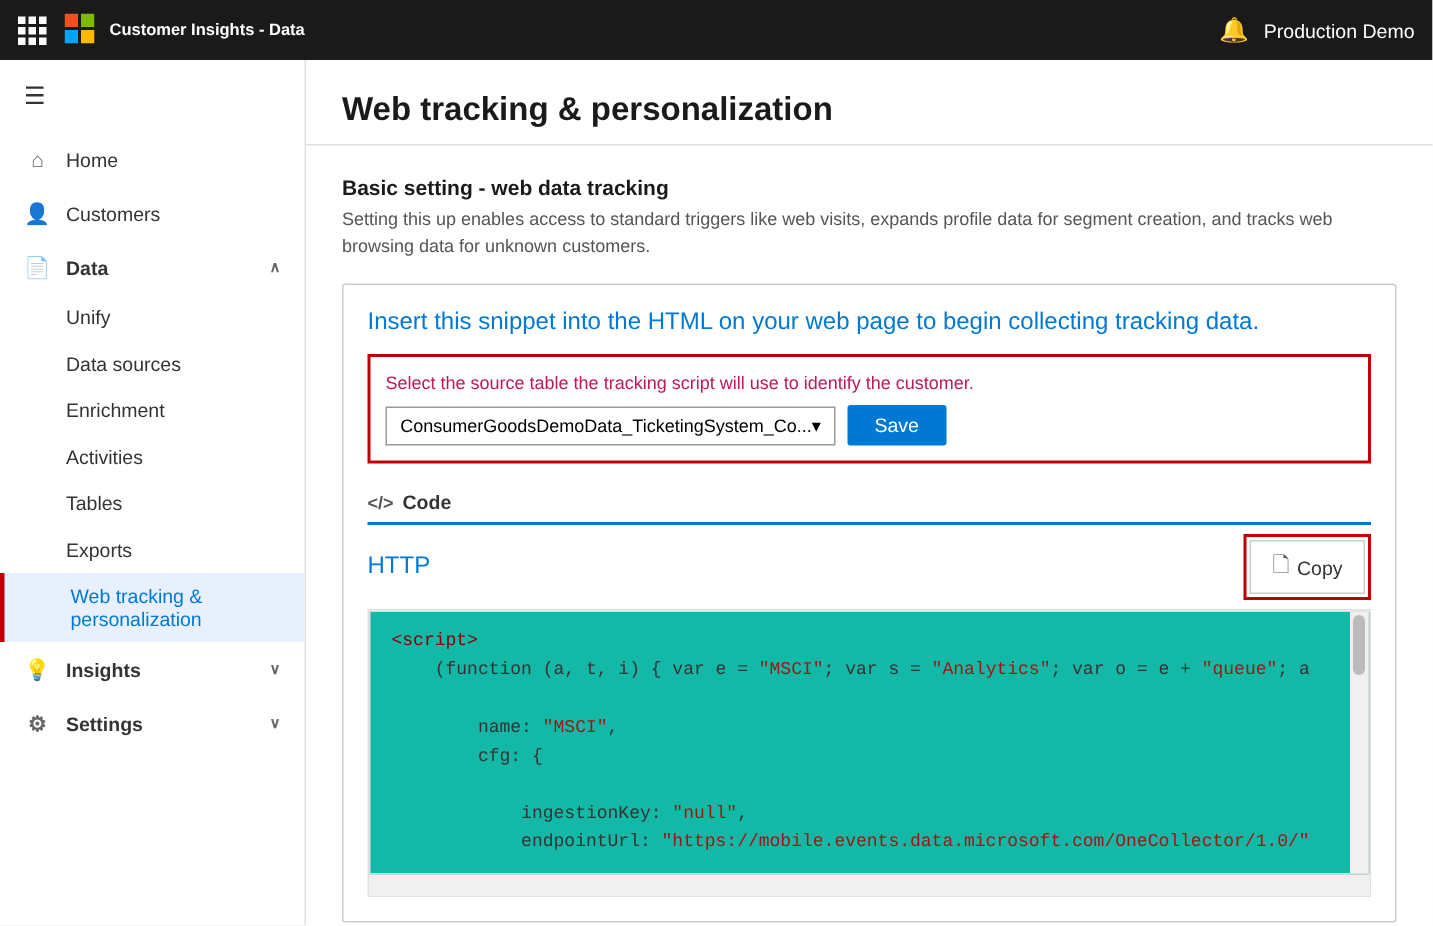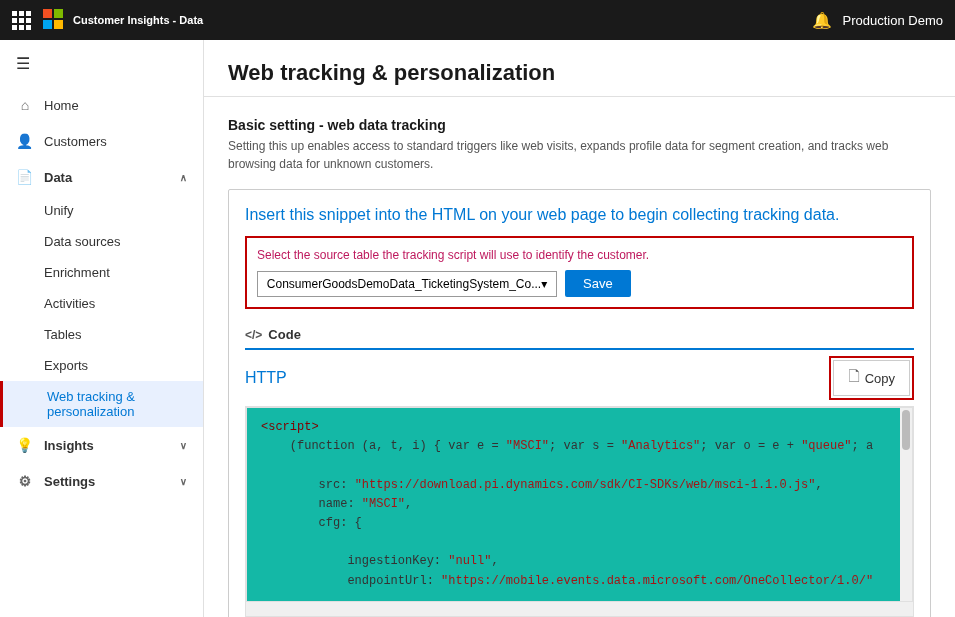--- a/index.html
+++ b/index.html
@@ -359,21 +359,20 @@
                   <span>Copy</span>
                 </button>
               </div>
             </div>
 
             <div style="position:relative; border: 1px solid #e0e0e0;">
               <div class="code-display">
                 <div class="code-line"><span class="code-tag">&lt;script&gt;</span></div>
                 <div class="code-line"><span class="code-text">    (function (a, t, i) { var e = </span><span class="code-string">"MSCI"</span><span class="code-text">; var s = </span><span class="code-string">"Analytics"</span><span class="code-text">; var o = e + </span><span class="code-string">"queue"</span><span class="code-text">; a</span></div>
                 <div class="code-line">&nbsp;</div>
-                <div class="code-line"><span class="code-text">        src: </span><span class="code-string">"https://download.pi.dynamics.com/sdk/CI-SDKs/web/msci-1.1.0.js"</span><span class="code-text">,</span></div>
                 <div class="code-line"><span class="code-text">        name: </span><span class="code-string">"MSCI"</span><span class="code-text">,</span></div>
                 <div class="code-line"><span class="code-text">        cfg: {</span></div>
                 <div class="code-line">&nbsp;</div>
                 <div class="code-line"><span class="code-text">            ingestionKey: </span><span class="code-string">"null"</span><span class="code-text">,</span></div>
                 <div class="code-line"><span class="code-text">            endpointUrl: </span><span class="code-string">"https://mobile.events.data.microsoft.com/OneCollector/1.0/"</span></div>
 
                 <div class="vert-scroll">
                   <div class="vert-scroll-thumb"></div>
                 </div>
               </div>

